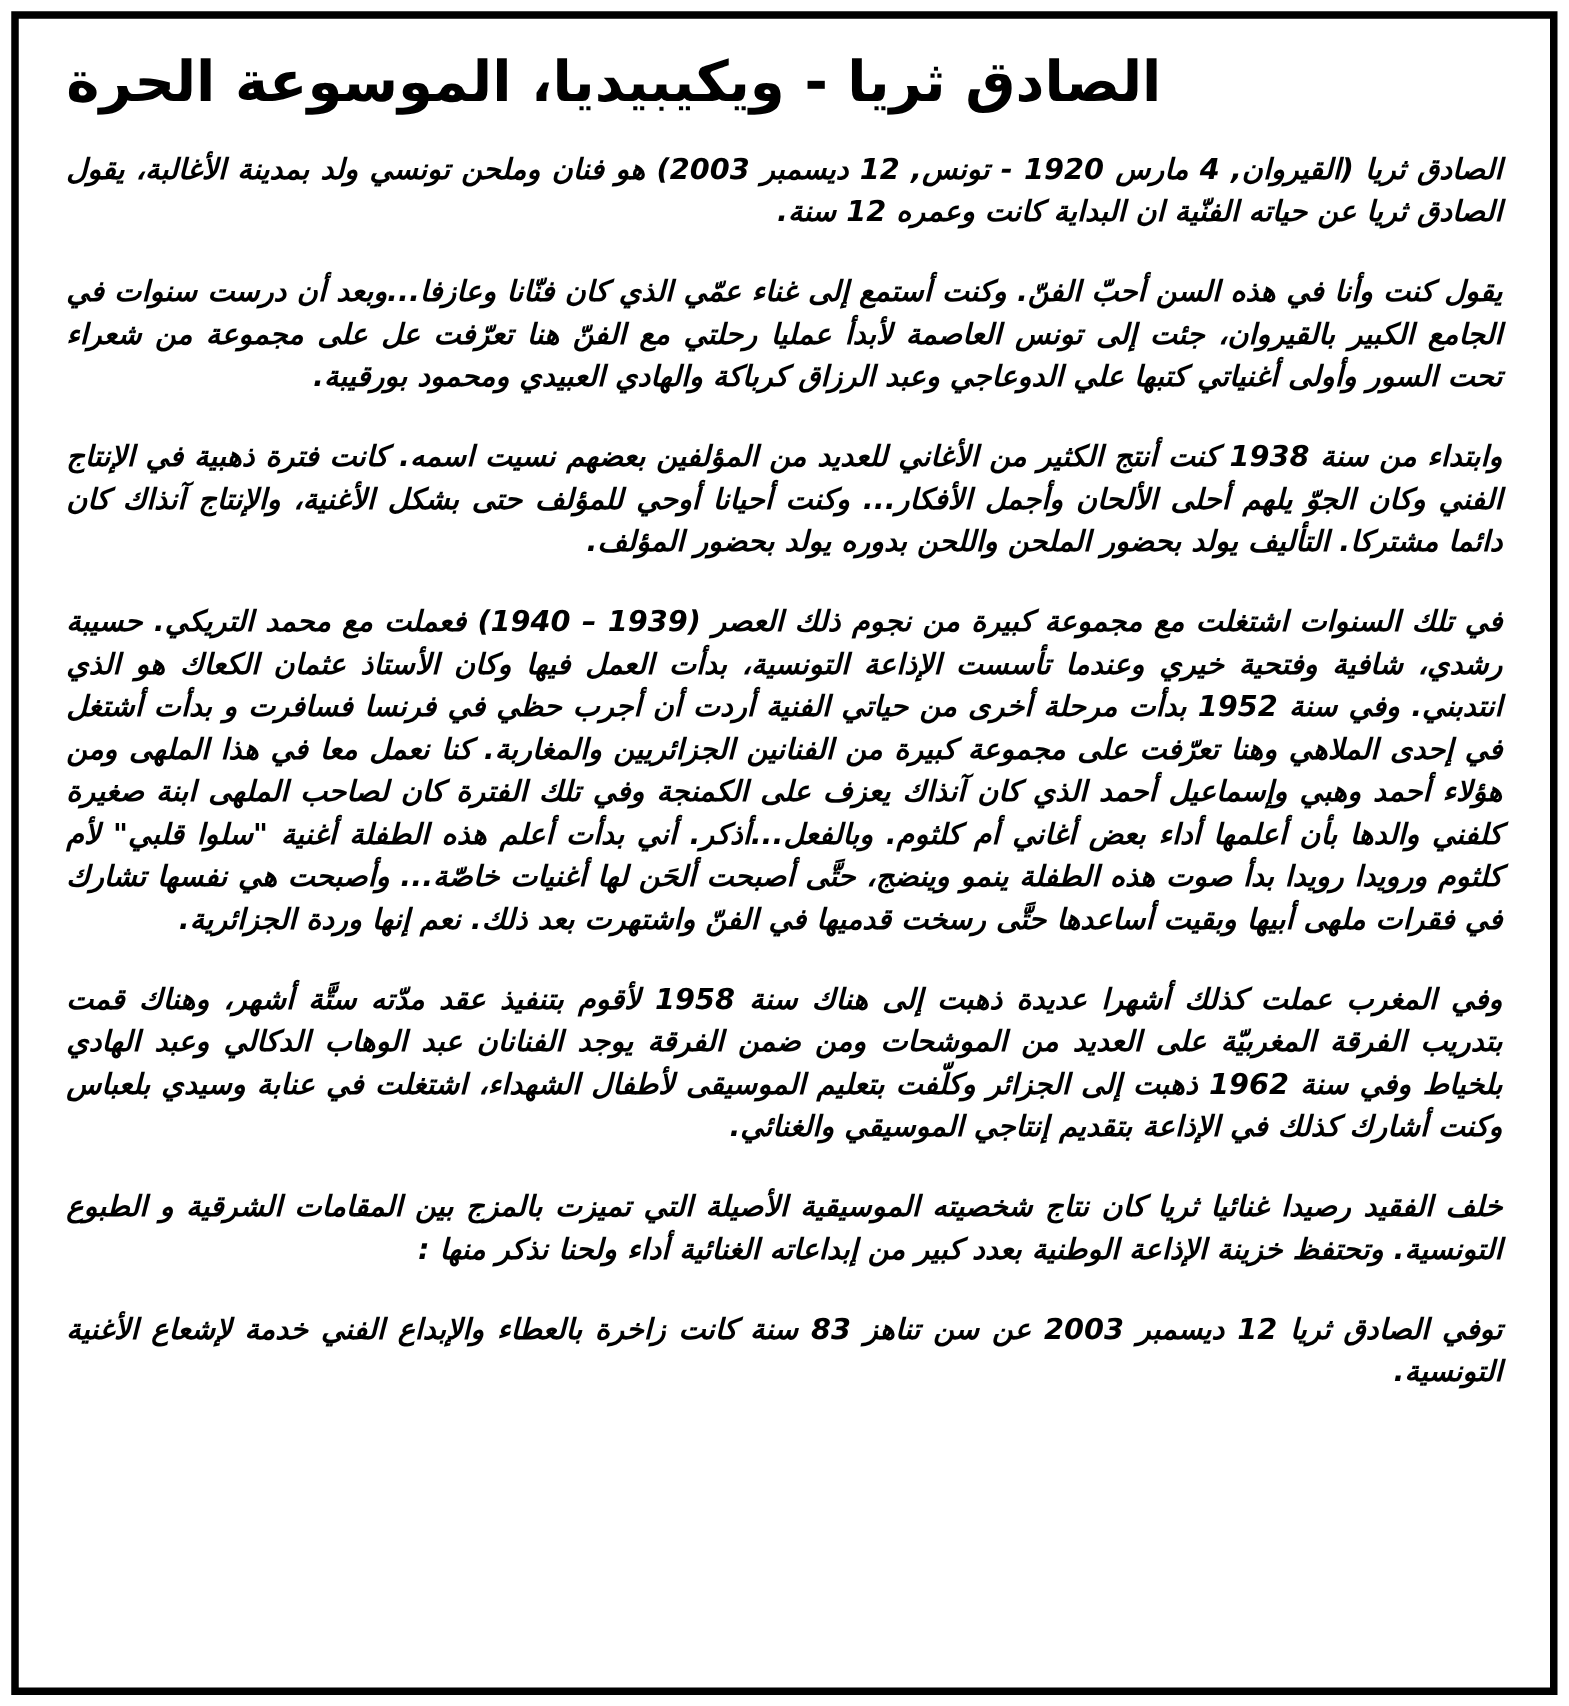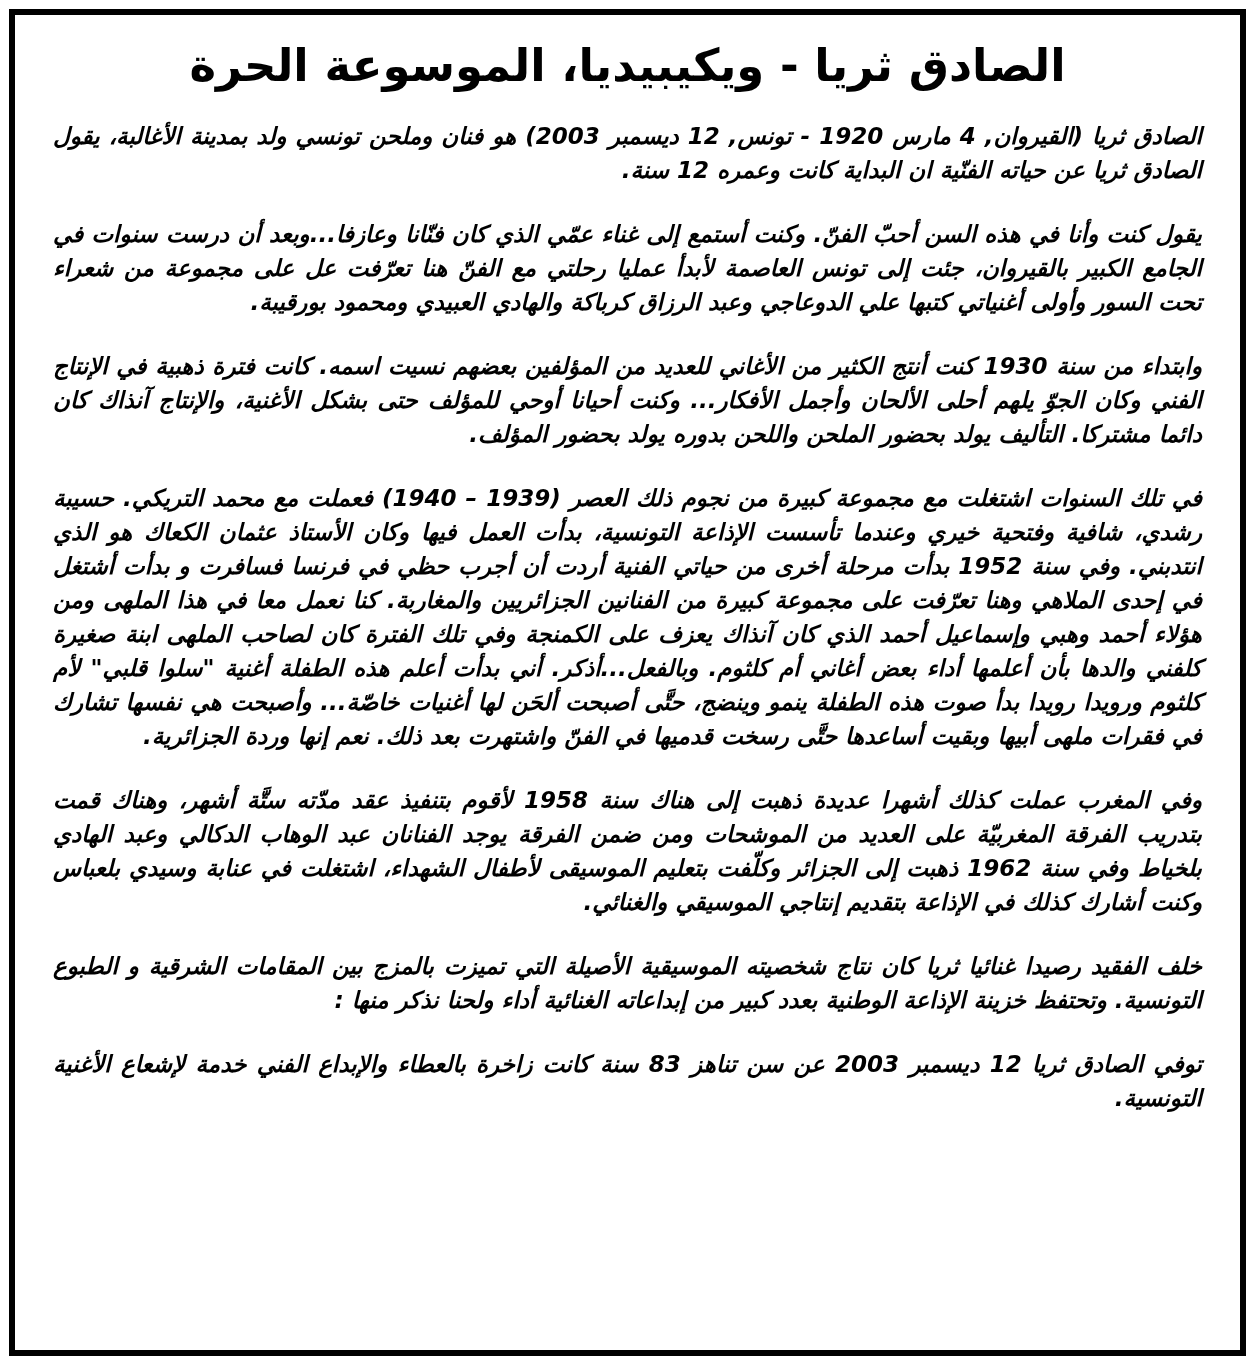--- a/index.html
+++ b/index.html
@@ -21,21 +21,21 @@
     left: 9px;
     right: 9px;
     bottom: 9px;
     border: 6px solid #000000;
     box-sizing: border-box;
     background: #ffffff;
     padding: 14px 38px 10px 38px;
   }
   .title {
     direction: rtl;
-    text-align: center;
+    text-align: left;
     font-size: 45px;
     font-weight: bold;
     margin: 10px 0 26px 0;
     line-height: 1.2;
   }
   .content {
     direction: rtl;
     font-size: 23px;
     font-weight: bold;
     line-height: 34px;
@@ -50,19 +50,19 @@
   }
 </style>
 </head>
 <body>
 
 <div class="frame">
   <h1 class="title">الصادق ثريا - ويكيبيديا، الموسوعة الحرة</h1>
   <div class="content">
     <p>الصادق ثريا (القيروان, 4 مارس 1920 - تونس, 12 ديسمبر 2003) هو فنان وملحن تونسي ولد بمدينة الأغالبة، يقول الصادق ثريا عن حياته الفنّية ان البداية كانت وعمره 12 سنة.</p>
     <p>يقول كنت وأنا في هذه السن أحبّ الفنّ. وكنت أستمع إلى غناء عمّي الذي كان فنّانا وعازفا...وبعد أن درست سنوات في الجامع الكبير بالقيروان، جئت إلى تونس العاصمة لأبدأ عمليا رحلتي مع الفنّ هنا تعرّفت عل على مجموعة من شعراء تحت السور وأولى أغنياتي كتبها علي الدوعاجي وعبد الرزاق كرباكة والهادي العبيدي ومحمود بورقيبة.</p>
-    <p>وابتداء من سنة 1930 كنت أنتج الكثير من الأغاني للعديد من المؤلفين بعضهم نسيت اسمه. كانت فترة ذهبية في الإنتاج الفني وكان الجوّ يلهم أحلى الألحان وأجمل الأفكار... وكنت أحيانا أوحي للمؤلف حتى بشكل الأغنية، والإنتاج آنذاك كان دائما مشتركا. التأليف يولد بحضور الملحن واللحن بدوره يولد بحضور المؤلف.</p>
+    <p>وابتداء من سنة 1938 كنت أنتج الكثير من الأغاني للعديد من المؤلفين بعضهم نسيت اسمه. كانت فترة ذهبية في الإنتاج الفني وكان الجوّ يلهم أحلى الألحان وأجمل الأفكار... وكنت أحيانا أوحي للمؤلف حتى بشكل الأغنية، والإنتاج آنذاك كان دائما مشتركا. التأليف يولد بحضور الملحن واللحن بدوره يولد بحضور المؤلف.</p>
     <p>في تلك السنوات اشتغلت مع مجموعة كبيرة من نجوم ذلك العصر (1939 – 1940) فعملت مع محمد التريكي. حسيبة رشدي، شافية وفتحية خيري وعندما تأسست الإذاعة التونسية، بدأت العمل فيها وكان الأستاذ عثمان الكعاك هو الذي انتدبني. وفي سنة 1952 بدأت مرحلة أخرى من حياتي الفنية أردت أن أجرب حظي في فرنسا فسافرت و بدأت أشتغل في إحدى الملاهي وهنا تعرّفت على مجموعة كبيرة من الفنانين الجزائريين والمغاربة. كنا نعمل معا في هذا الملهى ومن هؤلاء أحمد وهبي وإسماعيل أحمد الذي كان آنذاك يعزف على الكمنجة وفي تلك الفترة كان لصاحب الملهى ابنة صغيرة كلفني والدها بأن أعلمها أداء بعض أغاني أم كلثوم. وبالفعل...أذكر. أني بدأت أعلم هذه الطفلة أغنية "سلوا قلبي" لأم كلثوم ورويدا رويدا بدأ صوت هذه الطفلة ينمو وينضج، حتَّى أصبحت ألحَن لها أغنيات خاصّة... وأصبحت هي نفسها تشارك في فقرات ملهى أبيها وبقيت أساعدها حتَّى رسخت قدميها في الفنّ واشتهرت بعد ذلك. نعم إنها وردة الجزائرية.</p>
     <p>وفي المغرب عملت كذلك أشهرا عديدة ذهبت إلى هناك سنة 1958 لأقوم بتنفيذ عقد مدّته ستَّة أشهر، وهناك قمت بتدريب الفرقة المغربيّة على العديد من الموشحات ومن ضمن الفرقة يوجد الفنانان عبد الوهاب الدكالي وعبد الهادي بلخياط وفي سنة 1962 ذهبت إلى الجزائر وكلّفت بتعليم الموسيقى لأطفال الشهداء، اشتغلت في عنابة وسيدي بلعباس وكنت أشارك كذلك في الإذاعة بتقديم إنتاجي الموسيقي والغنائي.</p>
     <p>خلف الفقيد رصيدا غنائيا ثريا كان نتاج شخصيته الموسيقية الأصيلة التي تميزت بالمزج بين المقامات الشرقية و الطبوع التونسية. وتحتفظ خزينة الإذاعة الوطنية بعدد كبير من إبداعاته الغنائية أداء ولحنا نذكر منها :</p>
     <p>توفي الصادق ثريا 12 ديسمبر 2003 عن سن تناهز 83 سنة كانت زاخرة بالعطاء والإبداع الفني خدمة لإشعاع الأغنية التونسية.</p>
   </div>
 </div>
 
 </body></html>

